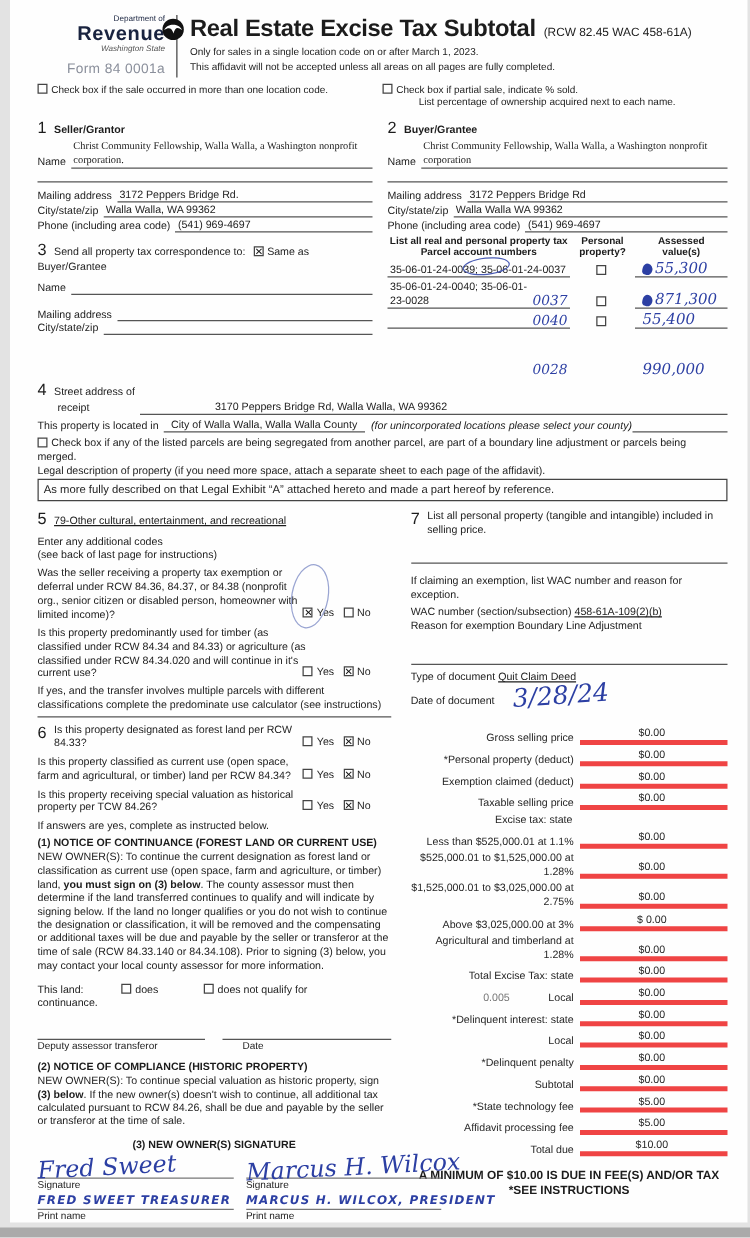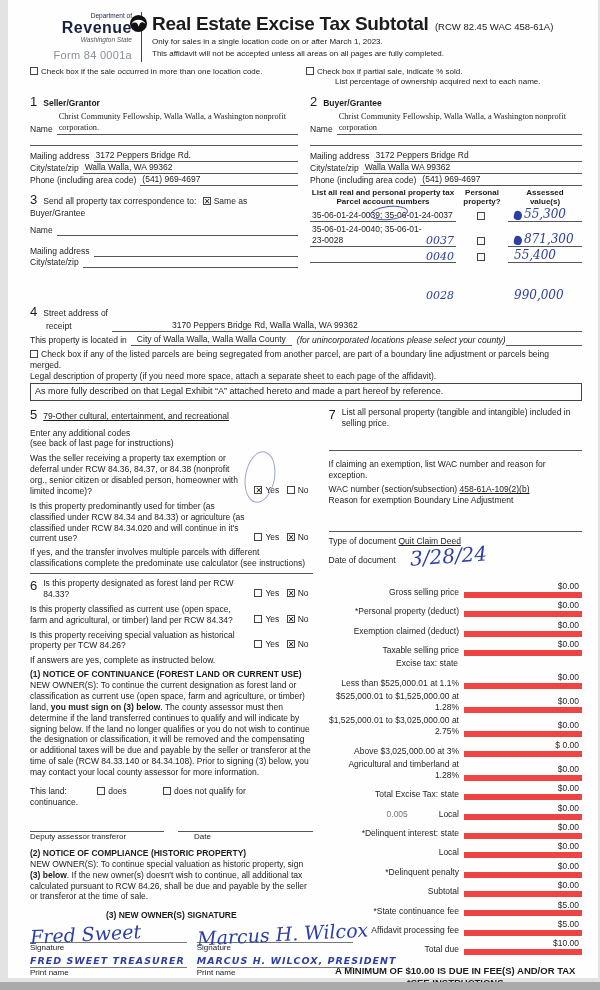--- a/index.html
+++ b/index.html
@@ -50,29 +50,29 @@
   .prow .pc2 { text-align:center; }
   .prow .pc3 { border-bottom:1px solid #555; text-align:left; padding-left:6px; }
   .prow.nob .pc1, .prow.nob .pc3 { border-bottom:none;margin-top:24px; }
   .pval { font-size:12px; line-height:1; }
   .phw { font-size:11px; line-height:1; }
   .scribble { display:inline-block; width:8px; height:9px; background:#2c3fa3; border-radius:45% 55% 50% 40%;
               margin-right:2px; transform:rotate(14deg); vertical-align:-2px; }
   .circ { position:absolute; border:1.6px solid #4a5cb5; border-radius:50%; pointer-events:none; }
   
   .q { position:relative; padding-right:68px; margin-top:4px; }
-  .ans { position:absolute; right:4px; bottom:1px; white-space:nowrap; }
+  .ans { position:absolute; right:16px; bottom:1px; white-space:nowrap; }
   .ans .cb { margin-left:5px; }
   .legalbox { border:1px solid #444; padding:2px 4px; margin-top:2px; font-size:9px; }
   .hr { border-bottom:1px solid #555; }
   
   .taxrow { display:flex; align-items:flex-end; margin-bottom:2.5px; color:#262626; }
   .taxlbl { flex:1; text-align:right; padding-right:5px; display:flex; justify-content:flex-end; }
   .taxpre { margin-right:auto; padding-left:58px; color:#777; }
-  .taxval { width:118px; border-bottom:6px solid #ef4444; text-align:right; padding-right:3px; }
+  .taxval { width:118px; border-bottom:4px solid #ef4444; text-align:center; padding-right:3px; }
   .taxrow.noval .taxlbl { padding-right:124px; }
   
   .sigpair { display:flex; margin-top:2px; }
   .sigslot { flex:1; padding-right:10px; }
   .sigline { border-bottom:1px solid #777; height:20px; position:relative; }
   .sigline .script { position:absolute; left:0; bottom:-4px; font-size:19px; }
   .printline { border-bottom:1px solid #777; height:13px; position:relative; margin-top:2px; }
   .printline .hwcaps { position:absolute; left:0; bottom:0; font-size:9.5px; }
   .small-lbl { font-size:8px; }
   
@@ -427,21 +427,21 @@
               <span class="taxval">$0.00</span>
             </div>
         <div class="taxrow">
               <span class="taxlbl">
                 <span>Subtotal</span>
               </span>
               <span class="taxval">$0.00</span>
             </div>
         <div class="taxrow">
               <span class="taxlbl">
-                <span>*State continuance fee</span>
+                <span>*State technology fee</span>
               </span>
               <span class="taxval">$5.00</span>
             </div>
         <div class="taxrow">
               <span class="taxlbl">
                 <span>Affidavit processing fee</span>
               </span>
               <span class="taxval">$5.00</span>
             </div>
         <div class="taxrow">

